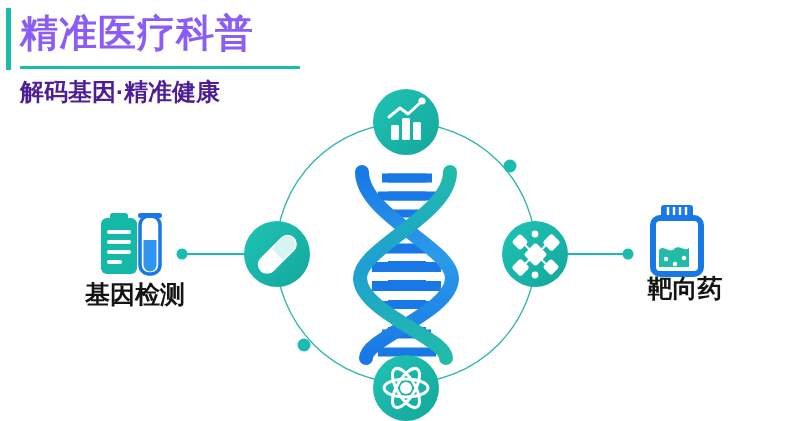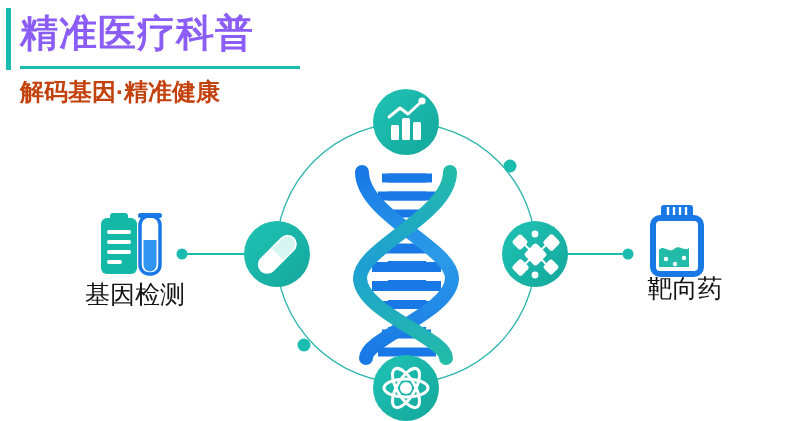--- a/index.html
+++ b/index.html
@@ -43,37 +43,37 @@
     width: 280px;
     height: 3px;
     background: #1BBCB0;
   }
   #page-subtitle {
     position: absolute;
     left: 20px;
     top: 80px;
     font-size: 24px;
     font-weight: bold;
-    color: #c2410c;
+    color: #4c1d95;
     line-height: 1;
     white-space: nowrap;
   }
 
   
   #diagram {
     position: absolute;
     left: 0;
     top: 0;
     width: 800px;
     height: 421px;
   }
   .node-label {
     position: absolute;
     font-size: 25px;
-    font-weight: normal;
+    font-weight: bold;
     color: #141414;
     white-space: nowrap;
     text-align: center;
   }
   #label-left  { left: 60px;  top: 278px; width: 150px; }
   #label-right { left: 610px; top: 272px; width: 150px; }
 </style>
 </head>
 <body>
 

